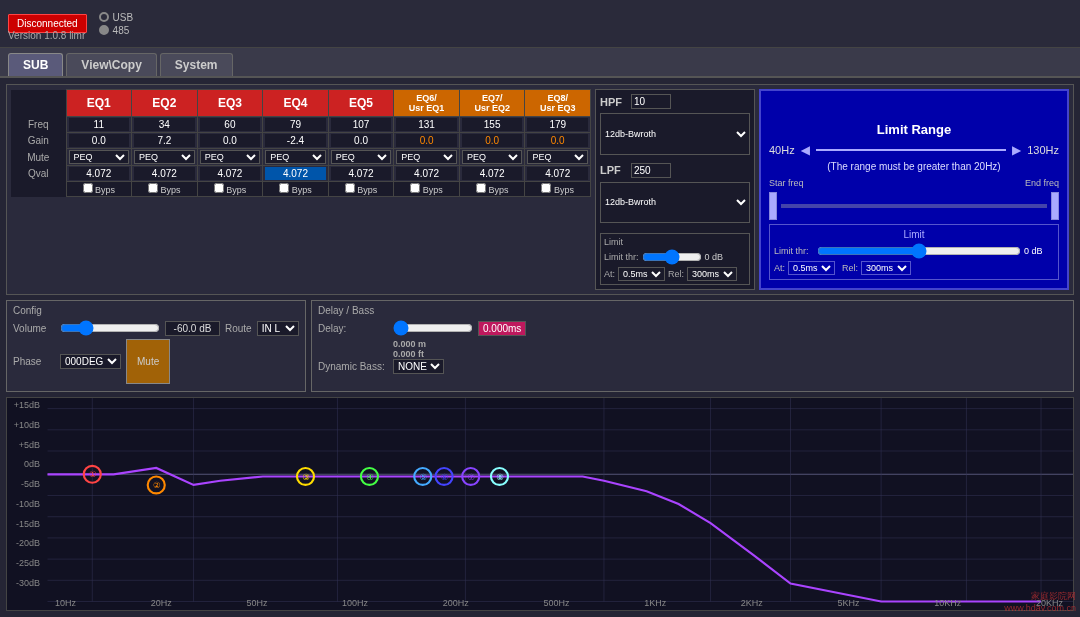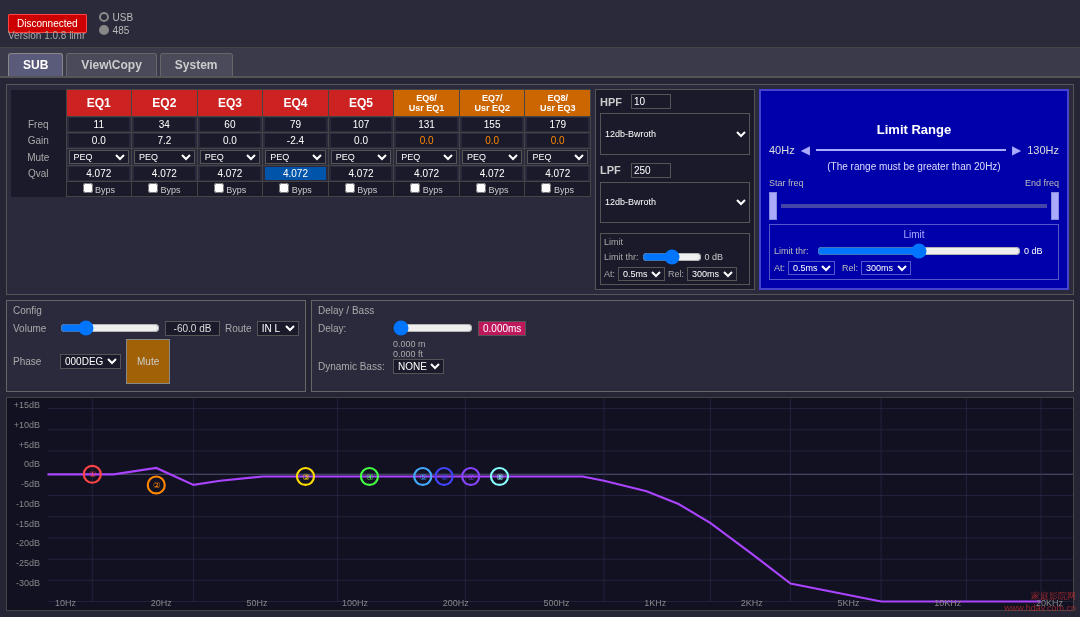--- a/index.html
+++ b/index.html
@@ -517,21 +517,21 @@
         <button class="mute-btn">Mute</button>
       </div>
     </div>
     <div id="delay-box">
       <div id="delay-title">Delay / Bass</div>
       <div class="delay-row">
         <span class="delay-label">Delay:</span>
         <input type="range" class="delay-slider" min="0" max="1000" value="0" style="">
         <span class="delay-val">0.000ms</span>
       </div>
-      <div style="margin-left:75px;font-size:9px;color:#aaa;">
+      <div style="margin-left:75px;font-size:9px;color:#aaa;font-weight:bold;">
         <div>0.000 m</div>
         <div>0.000 ft</div>
       </div>
       <div class="delay-row">
         <span class="delay-label">Dynamic Bass:</span>
         <select class="config-select">
           <option>NONE</option>
         </select>
       </div>
     </div>

